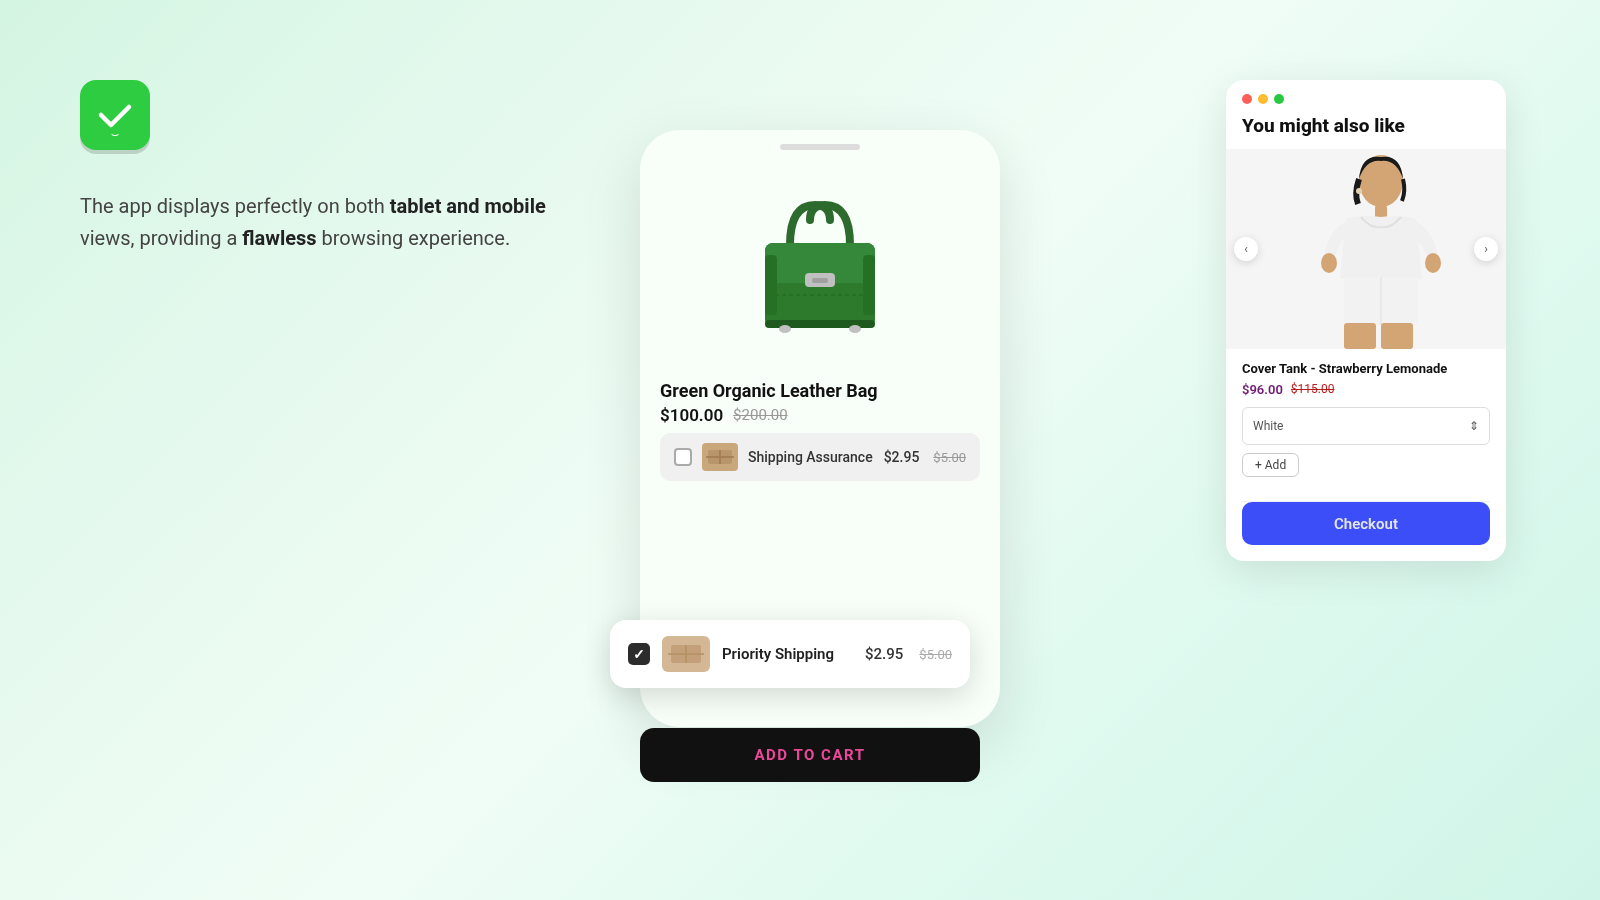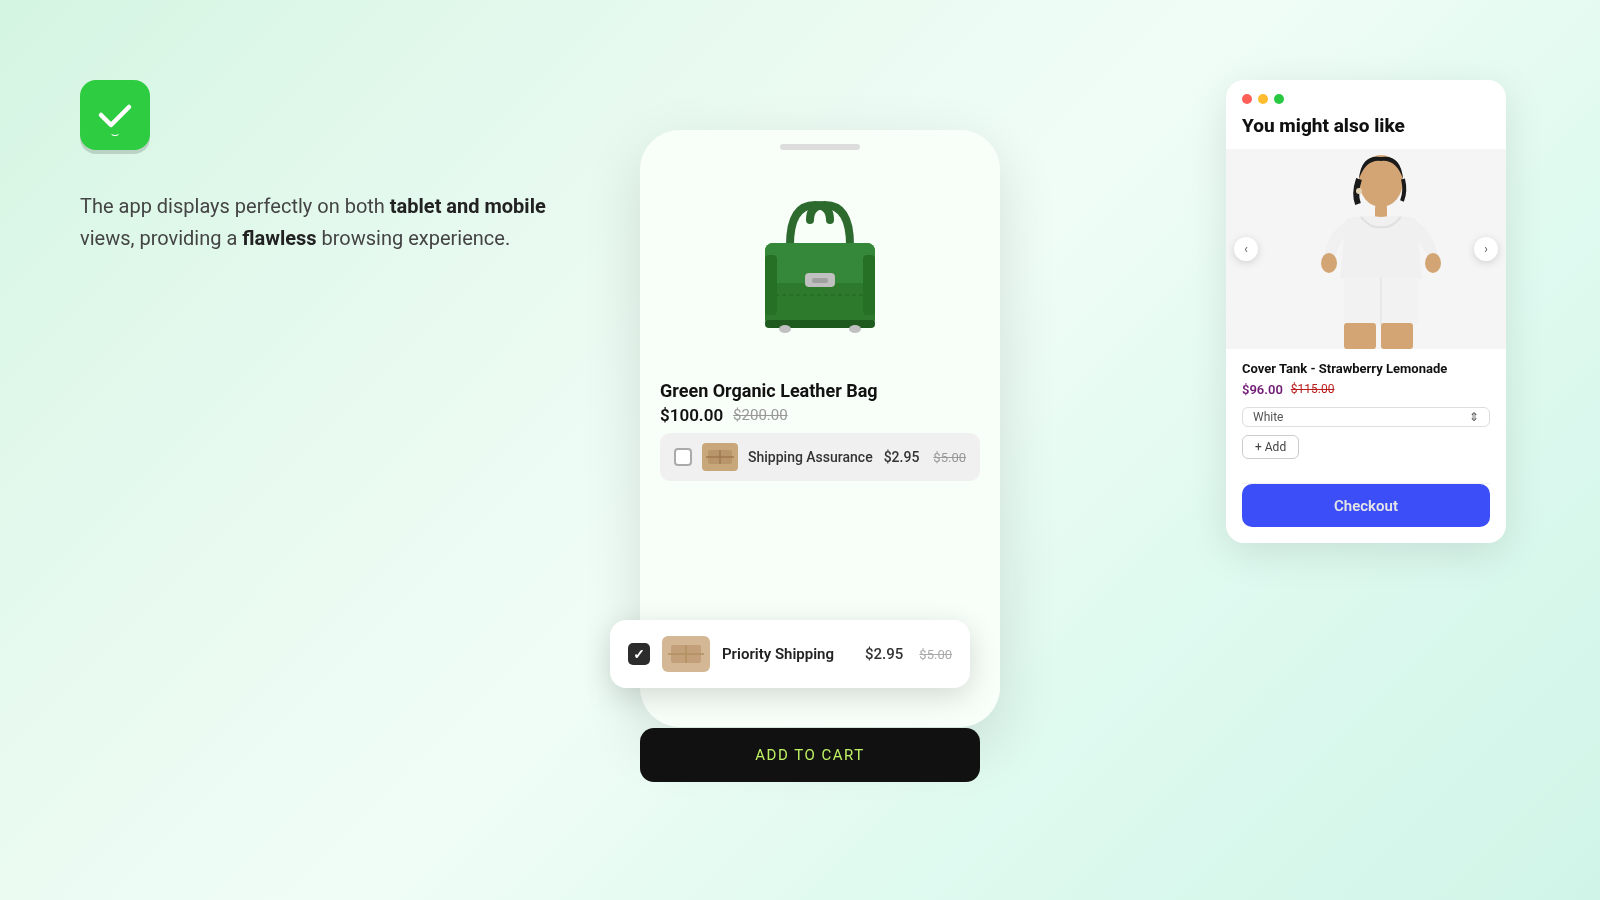--- a/index.html
+++ b/index.html
@@ -263,23 +263,23 @@
       background: #111;
       border-radius: 14px;
       display: flex;
       align-items: center;
       justify-content: center;
       z-index: 4;
       cursor: pointer;
     }
 
     .add-to-cart-text {
-      color: #bef264;
+      color: #ec4899;
       font-size: 15px;
-      font-weight: 400;
+      font-weight: 700;
       letter-spacing: 1.5px;
     }
 
     
     .right-panel {
       position: absolute;
       right: 94px;
       top: 80px;
       width: 280px;
       background: white;
@@ -372,21 +372,21 @@
       color: #b91c1c;
       text-decoration: line-through;
     }
 
     .panel-color-select {
       display: flex;
       align-items: center;
       justify-content: space-between;
       border: 1px solid #ddd;
       border-radius: 6px;
-      padding: 2px 10px;
+      padding: 11px 10px;
       margin-bottom: 8px;
       font-size: 12px;
       color: #555;
     }
 
     .panel-add-btn {
       display: inline-flex;
       align-items: center;
       border: 1px solid #ccc;
       border-radius: 6px;

